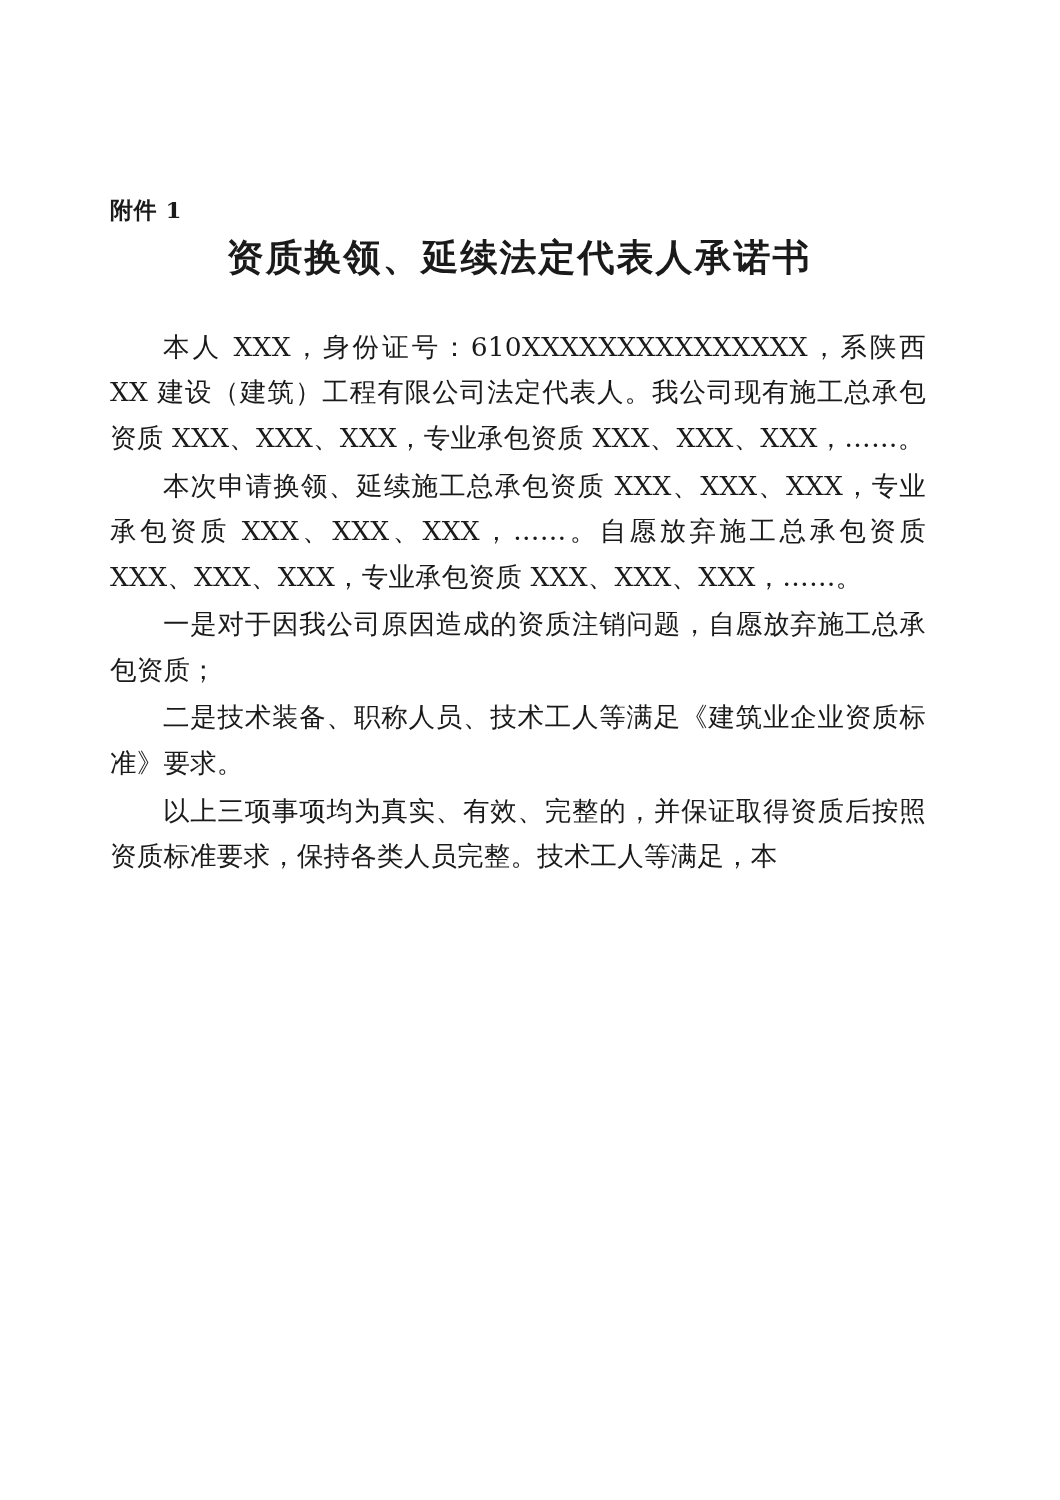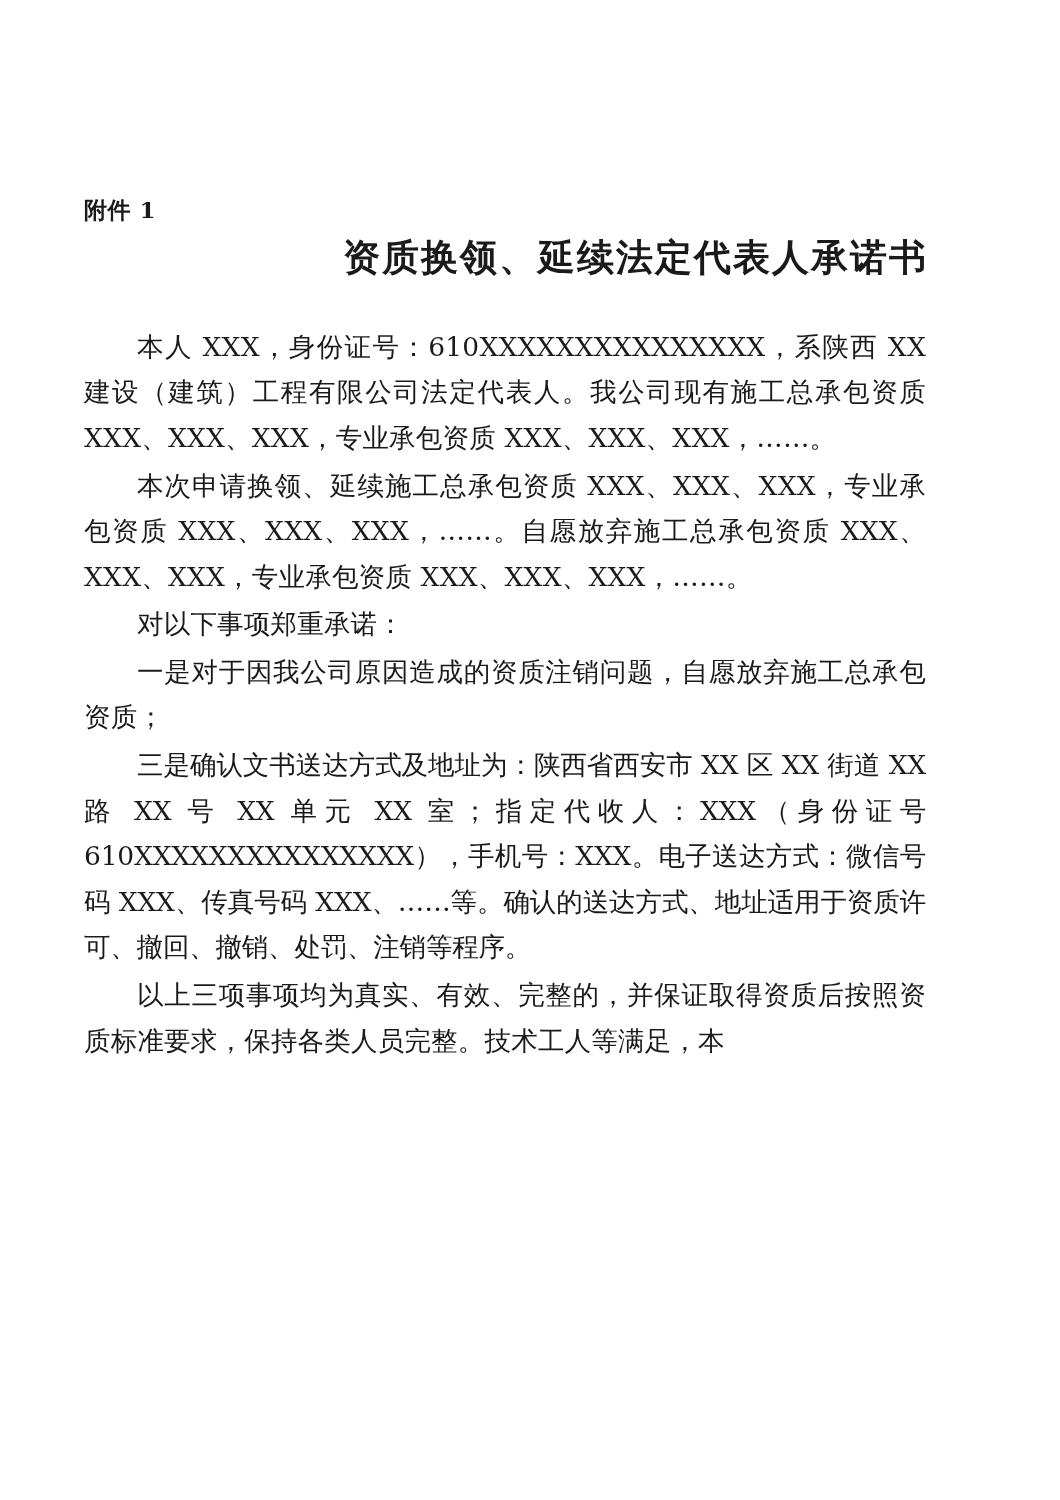--- a/index.html
+++ b/index.html
@@ -15,31 +15,31 @@
     position: relative;
     overflow: hidden;
   }
   .page {
     position: absolute;
     top: 0;
     left: 0;
     width: 1060px;
     height: 1500px;
     box-sizing: border-box;
-    padding: 196px 122px 60px 84px;
+    padding: 196px 122px 60px 110px;
   }
   .attachment-label {
     font-size: 23px;
     font-weight: bold;
     letter-spacing: 0.5px;
     margin: 0 0 10px 0;
     line-height: 1.2;
   }
   .doc-title {
-    text-align: right;
+    text-align: center;
     font-size: 37px;
     font-weight: bold;
     letter-spacing: 2px;
     margin: 6px 0 44px 0;
     line-height: 1.25;
     padding-right: 10px;
   }
   .body-text p {
     margin: 0 12px 2px 0;
     font-size: 26.5px;
@@ -58,19 +58,18 @@
 
 <div class="page">
 
   <div class="attachment-label">附件 1</div>
 
   <h1 class="doc-title">资质换领、延续法定代表人承诺书</h1>
 
   <div class="body-text">
     <p>本人 XXX，身份证号：610XXXXXXXXXXXXXXX，系陕西 XX 建设（建筑）工程有限公司法定代表人。我公司现有施工总承包资质 XXX、XXX、XXX，专业承包资质 XXX、XXX、XXX，……。</p>
     <p>本次申请换领、延续施工总承包资质 XXX、XXX、XXX，专业承包资质 XXX、XXX、XXX，……。自愿放弃施工总承包资质 XXX、XXX、XXX，专业承包资质 XXX、XXX、XXX，……。</p>
-    <p>对以下事项郑重承诺：</p>
     <p>一是对于因我公司原因造成的资质注销问题，自愿放弃施工总承包资质；</p>
-    <p class="tight">三是确认文书送达方式及地址为：陕西省西安市 XX 区 XX 街道 XX 路 XX 号 XX 单元 XX 室；指定代收人：XXX（身份证号 610XXXXXXXXXXXXXXX），手机号：XXX。电子送达方式：微信号码 XXX、传真号码 XXX、……等。确认的送达方式、地址适用于资质许可、撤回、撤销、处罚、注销等程序。</p>
+    <p>二是技术装备、职称人员、技术工人等满足《建筑业企业资质标准》要求。</p>
     <p>以上三项事项均为真实、有效、完整的，并保证取得资质后按照资质标准要求，保持各类人员完整。技术工人等满足，本</p>
   </div>
 
 </div>
 
 </body></html>

